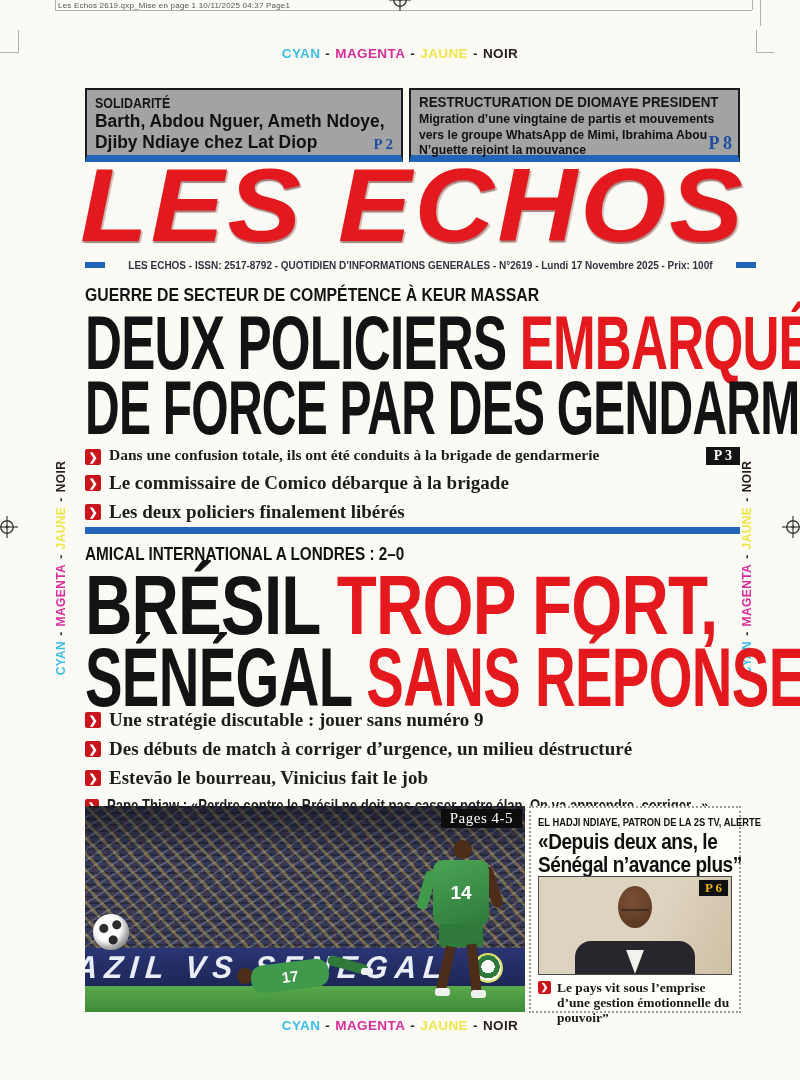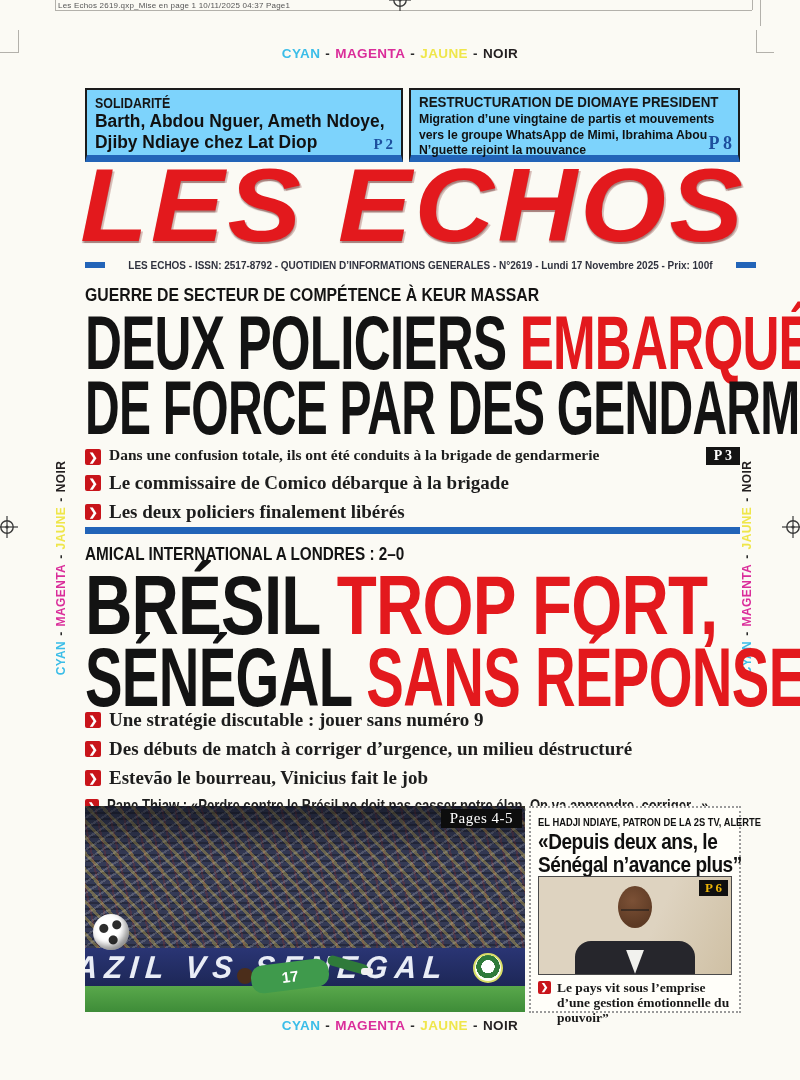--- a/index.html
+++ b/index.html
@@ -11,21 +11,21 @@
   .abs{position:absolute}
   .cond{display:inline-block;transform-origin:left top;white-space:nowrap}
   
   .hairline{position:absolute;background:#b3b1ab}
   .fileinfo{position:absolute;left:58px;top:1px;font-size:8px;color:#555;letter-spacing:.2px}
   .regmark{position:absolute;width:22px;height:22px}
   .colorbar{font-size:13px;font-weight:bold;letter-spacing:.4px;white-space:nowrap}
   .c-cyan{color:#3bbde8}.c-mag{color:#da2d9a}.c-jau{color:#efe64a}.c-noir{color:#231f20}
   .sep{color:#2a2a2a;margin:0 5px}
   
-  .teaser{position:absolute;box-sizing:border-box;background:#7dd3fc;border:2px solid #1b1b1b;border-bottom:7px solid #2264b8;padding:3px 8px}
+  .teaser{position:absolute;box-sizing:border-box;background:#a3a3a3;border:2px solid #1b1b1b;border-bottom:7px solid #2264b8;padding:3px 8px}
   .teaser .kick{font-weight:bold;color:#161616}
   .pglabel{color:#1d4f9e;font-family:"Liberation Serif",serif;font-weight:bold}
   
   .masthead{position:absolute;left:85px;top:158px;width:655px;height:100px;text-align:center}
   .masthead .title{
     display:inline-block;font-style:italic;font-weight:bold;font-size:104px;line-height:.92;
     letter-spacing:3px;color:#e3191d;transform:scale(1.06,1.0);transform-origin:center top;
     text-shadow:0 2px 1px rgba(70,10,10,.35),2px 2px 0 rgba(120,20,16,.25);
   }
   .tagrow{position:absolute;left:85px;top:259px;width:655px;display:flex;align-items:center;gap:8px}
@@ -220,20 +220,31 @@
 <div class="photo">
   <div class="crowd"></div>
   <div class="board">
     <span class="btxt">AZIL VS SENEGAL</span>
   </div>
   <div class="crest"></div>
   <div class="pitch"></div>
   <div class="ball"></div>
 
 
+  <div class="player" style="left:342px;top:34px;width:84px;height:172px">
+    <div class="part" style="left:26px;top:0;width:19px;height:19px;border-radius:50%;background:#4b2d1a"></div>
+    <div class="part" style="left:-6px;top:30px;width:11px;height:40px;background:#3f9a4c;border-radius:5px;transform:rotate(16deg)"></div>
+    <div class="part" style="left:60px;top:26px;width:11px;height:42px;background:#4b2d1a;border-radius:5px;transform:rotate(-18deg)"></div>
+    <div class="part num" style="left:6px;top:20px;width:56px;height:66px;background:linear-gradient(160deg,#4aa455,#2f7a3a);border-radius:10px;color:#fff;font-size:19px">14</div>
+    <div class="part" style="left:12px;top:84px;width:44px;height:23px;background:#2f7a3a;border-radius:4px"></div>
+    <div class="part" style="left:14px;top:106px;width:10px;height:44px;background:#4b2d1a;transform:rotate(13deg)"></div>
+    <div class="part" style="left:42px;top:104px;width:10px;height:48px;background:#4b2d1a;transform:rotate(-6deg)"></div>
+    <div class="part" style="left:8px;top:148px;width:15px;height:8px;background:#f0f0f0;border-radius:3px"></div>
+    <div class="part" style="left:44px;top:150px;width:15px;height:8px;background:#f0f0f0;border-radius:3px"></div>
+  </div>
 
   <div class="player" style="left:150px;top:146px;width:140px;height:54px">
     <div class="part" style="left:2px;top:16px;width:16px;height:16px;border-radius:50%;background:#4b2d1a"></div>
     <div class="part num" style="left:16px;top:10px;width:78px;height:28px;background:#3f9a4c;border-radius:12px;color:#fff;font-size:15px;transform:rotate(-7deg)">17</div>
     <div class="part" style="left:92px;top:8px;width:42px;height:10px;background:#2f7a3a;border-radius:5px;transform:rotate(16deg)"></div>
     <div class="part" style="left:126px;top:16px;width:12px;height:7px;background:#f0f0f0;border-radius:3px"></div>
   </div>
 
   <div class="pageslabel">Pages 4-5</div>
 </div>

